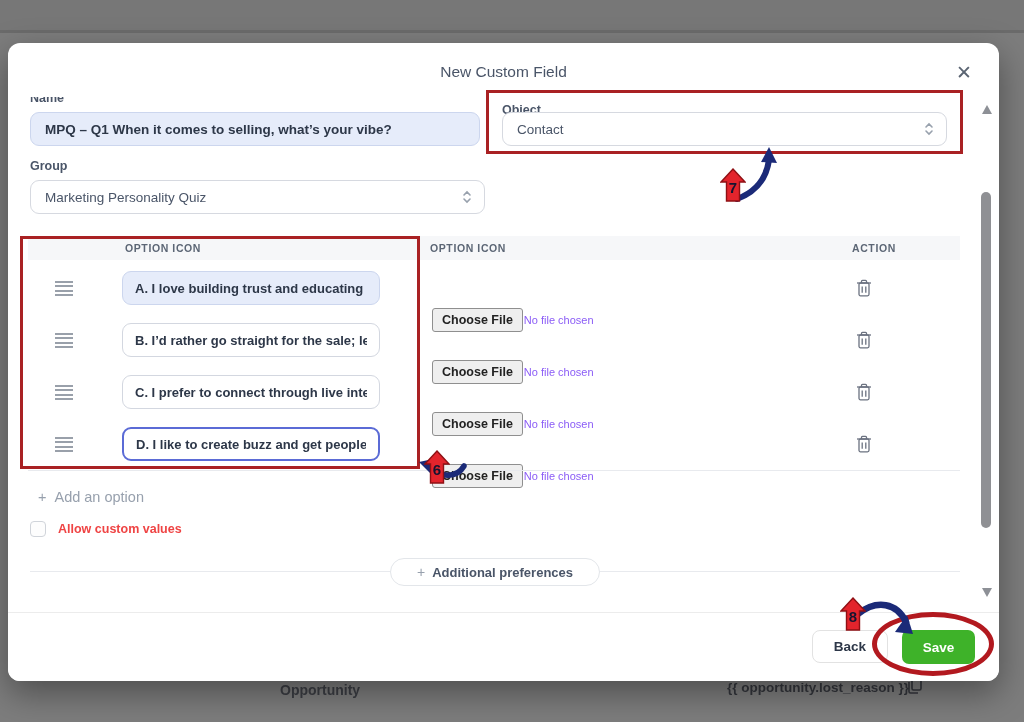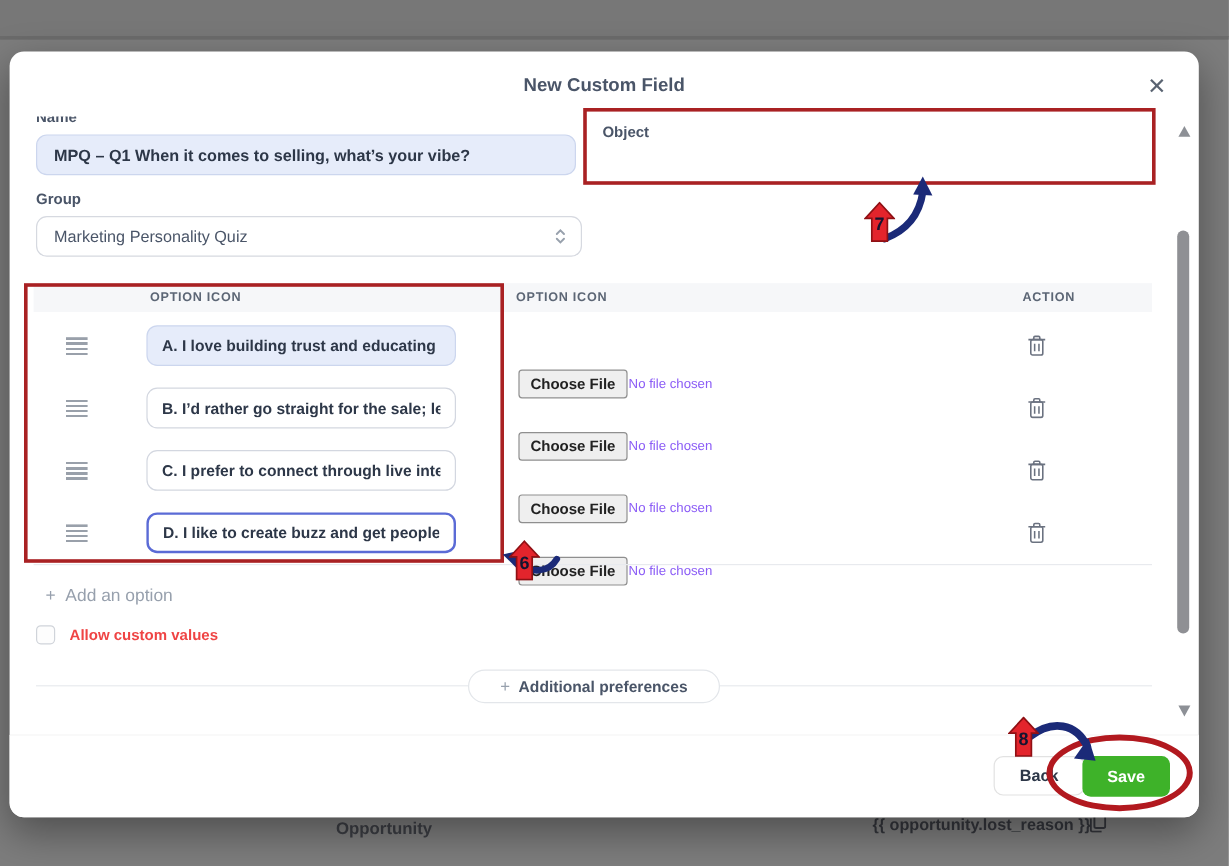--- a/index.html
+++ b/index.html
@@ -16,21 +16,21 @@
   .bg-opportunity { position:absolute; left:280px; top:10px; font-size:14px; font-weight:700; color:#3c3e44; }
   .bg-details-chip { position:absolute; left:556px; top:2px; width:132px; height:28px; border:1px solid #8f8f8f; border-radius:5px; background:#8a8a8a; display:flex; align-items:center; gap:6px; padding:0 8px; }
   .bg-details-chip span { font-size:12.5px; font-weight:700; color:#3c3e44; white-space:nowrap; }
   .bg-token { position:absolute; left:727px; top:8px; font-size:13.5px; font-weight:700; color:#34363c; }
   .bg-copy { position:absolute; left:908px; top:6px; }
 
   
   .modal { position:absolute; left:8px; top:43px; width:991px; height:638px; background:#ffffff; border-radius:12px; box-shadow:0 12px 34px rgba(0,0,0,.38); z-index:10; }
 
   .modal-header { position:absolute; left:0; top:0; width:100%; height:54px; }
-  .modal-title { position:absolute; left:0; top:20px; width:100%; text-align:center; font-size:15.5px; font-weight:700; color:#4a5568; }
+  .modal-title { position:absolute; left:0; top:20px; width:100%; text-align:center; font-size:15.5px; font-weight:400; color:#4a5568; }
   .close-btn { position:absolute; right:22px; top:16px; width:26px; height:26px; font-size:19px; color:#5a6472; display:flex; align-items:center; justify-content:center; cursor:pointer; }
 
   .modal-content { position:absolute; left:0; top:54px; width:100%; height:515px; overflow:hidden; }
 
   .field-label { position:absolute; font-size:12.5px; font-weight:600; color:#4a5568; }
   .lbl-name { left:22px; top:-6px; }
   .lbl-object { left:494px; top:-6px;margin-top:12px; }
   .lbl-group { left:22px; top:62px; }
 
   .text-input { position:absolute; height:34px; border:1px solid #ccd4e4; border-radius:9px; font-family:"Liberation Sans",sans-serif; font-size:13.5px; font-weight:600; color:#2d3748; padding:0 14px; background:#fff; outline:none; }
@@ -64,21 +64,21 @@
   .allow-row { position:absolute; left:22px; top:424px; display:flex; align-items:center; gap:12px; }
   .checkbox { width:16px; height:16px; border:1.5px solid #d0d4da; border-radius:4px; background:#fdfdfd; appearance:none; cursor:pointer; }
   .allow-label { font-size:12.5px; font-weight:700; color:#ef4444; }
 
   .pref-line { position:absolute; left:22px; top:474px; width:930px; height:1px; background:#e8eaee; }
   .pref-pill { position:absolute; left:382px; top:461px; width:210px; height:28px; background:#fff; border:1px solid #e3e6ea; border-radius:15px; display:flex; align-items:center; justify-content:center; gap:7px; cursor:pointer; }
   .pref-pill .plus { color:#97a0ad; font-size:14px; }
   .pref-pill .pill-label { font-size:13px; font-weight:700; color:#4a5568; }
 
   .modal-footer { position:absolute; left:0; top:569px; width:100%; height:69px; border-top:1px solid #ececec; border-radius:0 0 12px 12px; background:#fff; }
-  .back-btn { position:absolute; left:804px; top:17px; width:76px; height:33px; background:#fff; border:1px solid #e2e2e2; border-radius:8px; font-size:13.5px; font-weight:700; color:#2d3748; cursor:pointer; font-family:"Liberation Sans",sans-serif;margin-left:16px; }
+  .back-btn { position:absolute; left:804px; top:17px; width:76px; height:33px; background:#fff; border:1px solid #e2e2e2; border-radius:8px; font-size:13.5px; font-weight:700; color:#2d3748; cursor:pointer; font-family:"Liberation Sans",sans-serif; }
   .save-btn { position:absolute; left:894px; top:17px; width:73px; height:34px; background:#3eb229; border:none; border-radius:7px; font-size:13.5px; font-weight:700; color:#fff; cursor:pointer; font-family:"Liberation Sans",sans-serif; }
 
   
   .scrollbar { position:absolute; left:972px; top:0; width:14px; height:100%; }
   .sb-up { position:absolute; left:2px; top:62px; width:0; height:0; border-left:5px solid transparent; border-right:5px solid transparent; border-bottom:9px solid #8d9096; cursor:pointer; }
   .sb-thumb { position:absolute; left:1px; top:149px; width:10px; height:336px; background:#8f9094; border-radius:5px; cursor:pointer; }
   .sb-down { position:absolute; left:2px; top:545px; width:0; height:0; border-left:5px solid transparent; border-right:5px solid transparent; border-top:9px solid #8d9096; cursor:pointer; }
 
   
   .anno { position:absolute; z-index:20; pointer-events:none; }
@@ -114,20 +114,27 @@
       <div class="modal-title">New Custom Field</div>
       <div class="close-btn">✕</div>
     </div>
 
     <div class="modal-content">
 
       <span class="field-label lbl-name">Name</span>
       <input class="text-input name-input" value="MPQ – Q1 When it comes to selling, what’s your vibe?" style="">
 
       <span class="field-label lbl-object">Object</span>
+      <div class="select-box sel-object">
+        <span class="sel-val">Contact</span>
+        <svg width="10" height="14" viewBox="0 0 10 14" fill="none" stroke="#98a1ad" stroke-width="1.6" stroke-linecap="round">
+            <path d="M2 5l3-3 3 3"></path>
+            <path d="M2 9l3 3 3-3"></path>
+          </svg>
+      </div>
 
       <span class="field-label lbl-group">Group</span>
       <div class="select-box sel-group">
         <span class="sel-val">Marketing Personality Quiz</span>
         <svg width="10" height="14" viewBox="0 0 10 14" fill="none" stroke="#98a1ad" stroke-width="1.6" stroke-linecap="round">
             <path d="M2 5l3-3 3 3"></path>
             <path d="M2 9l3 3 3-3"></path>
           </svg>
       </div>
 

